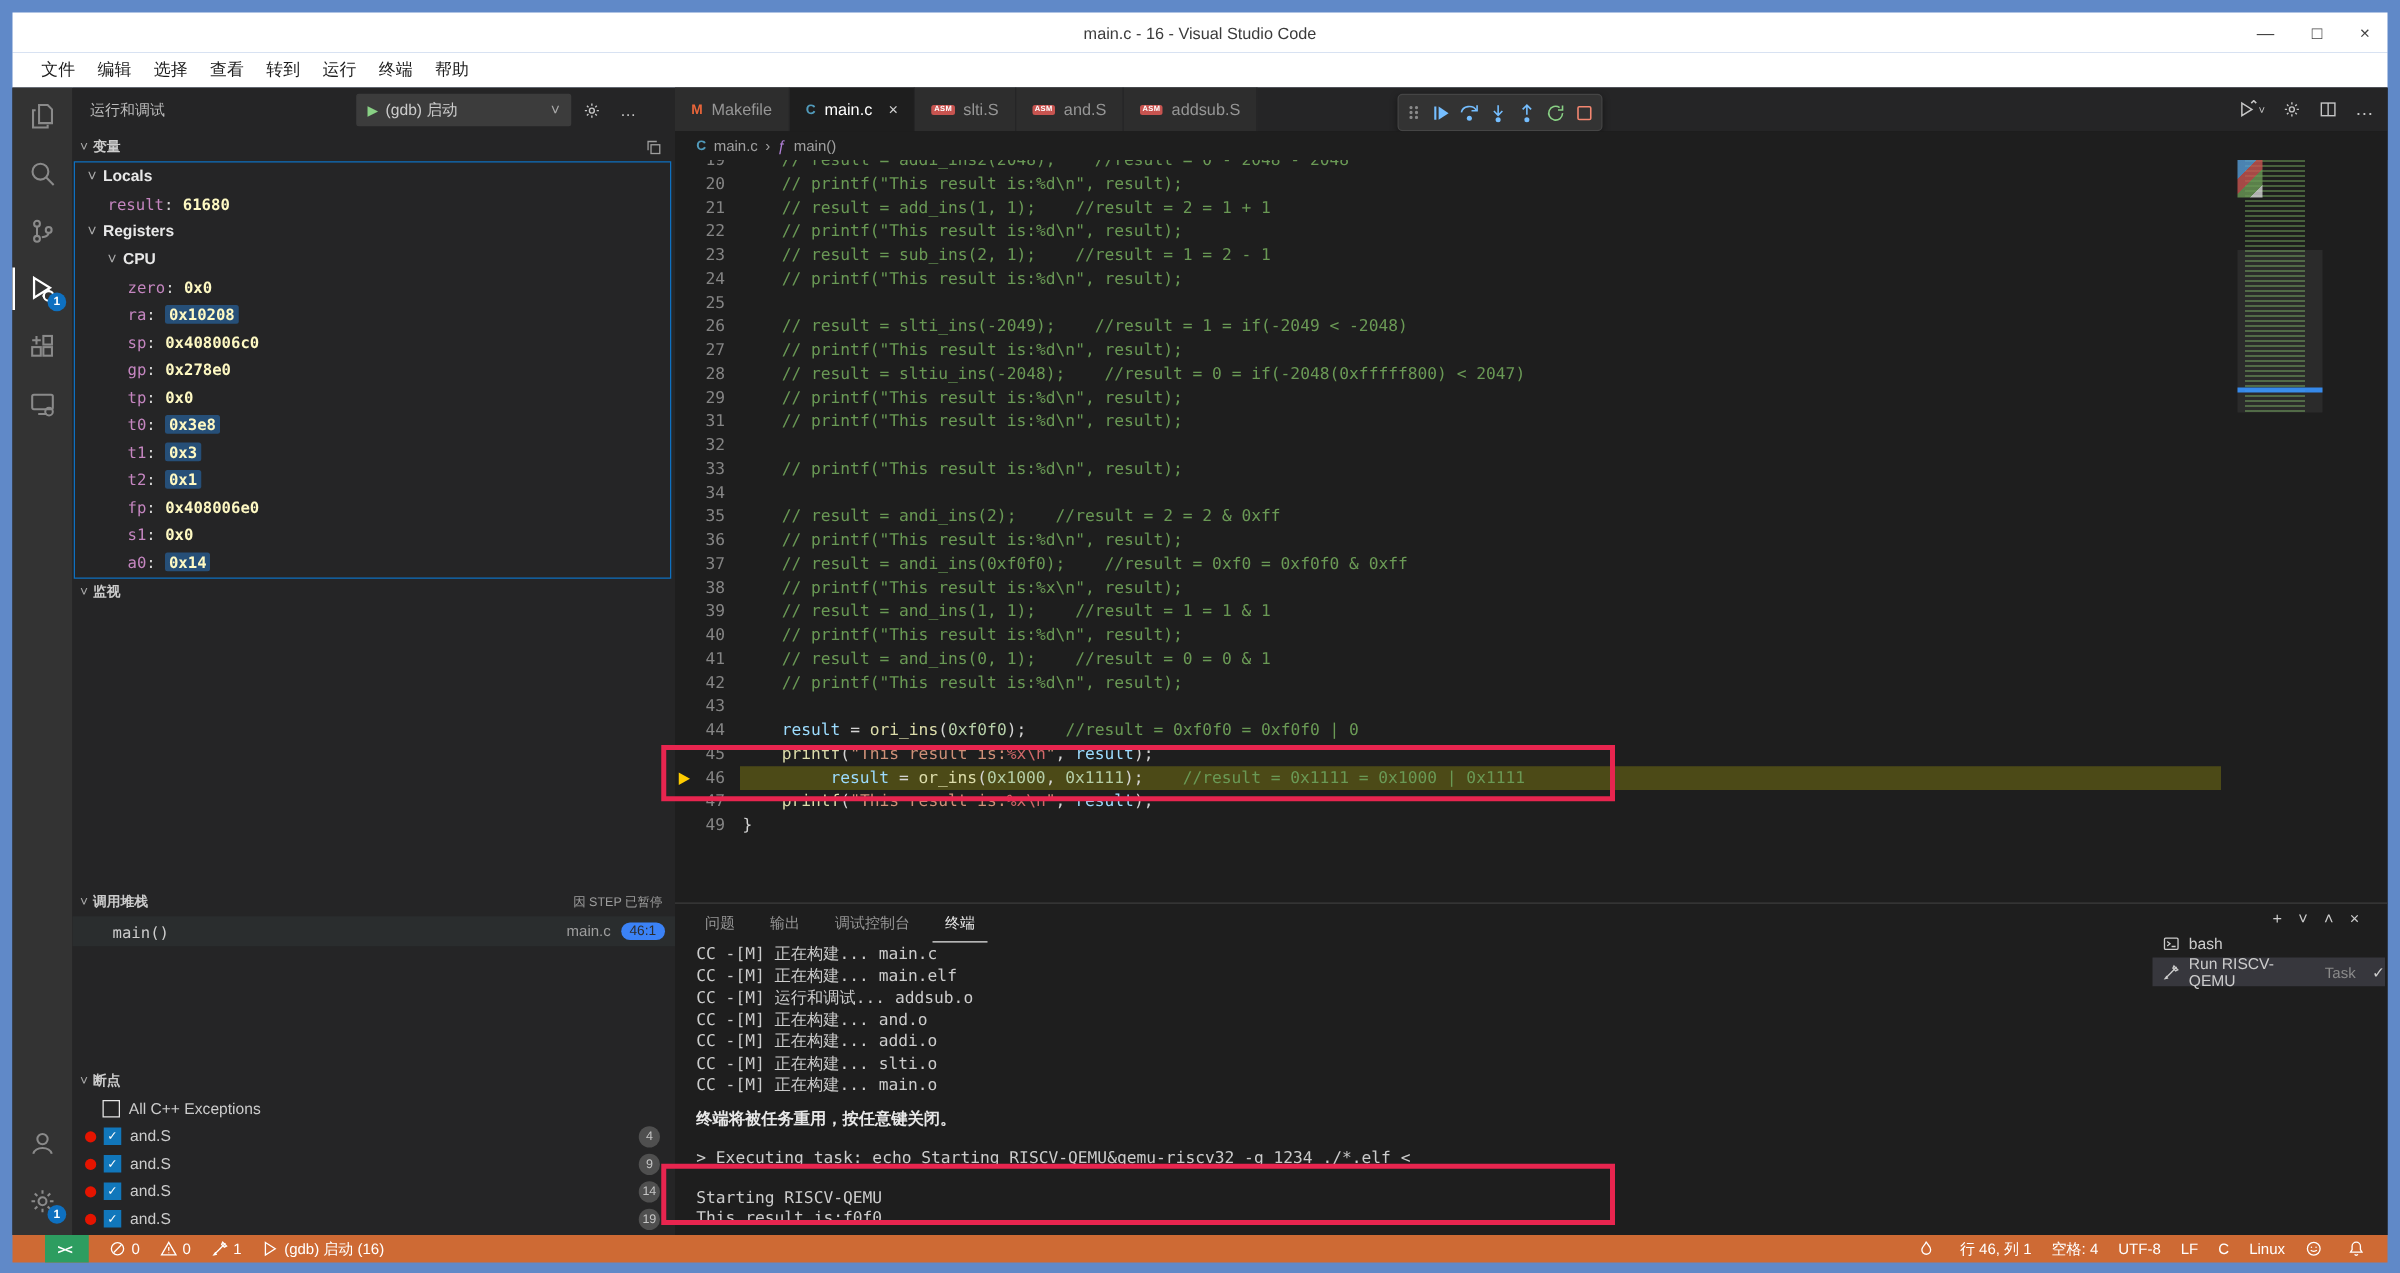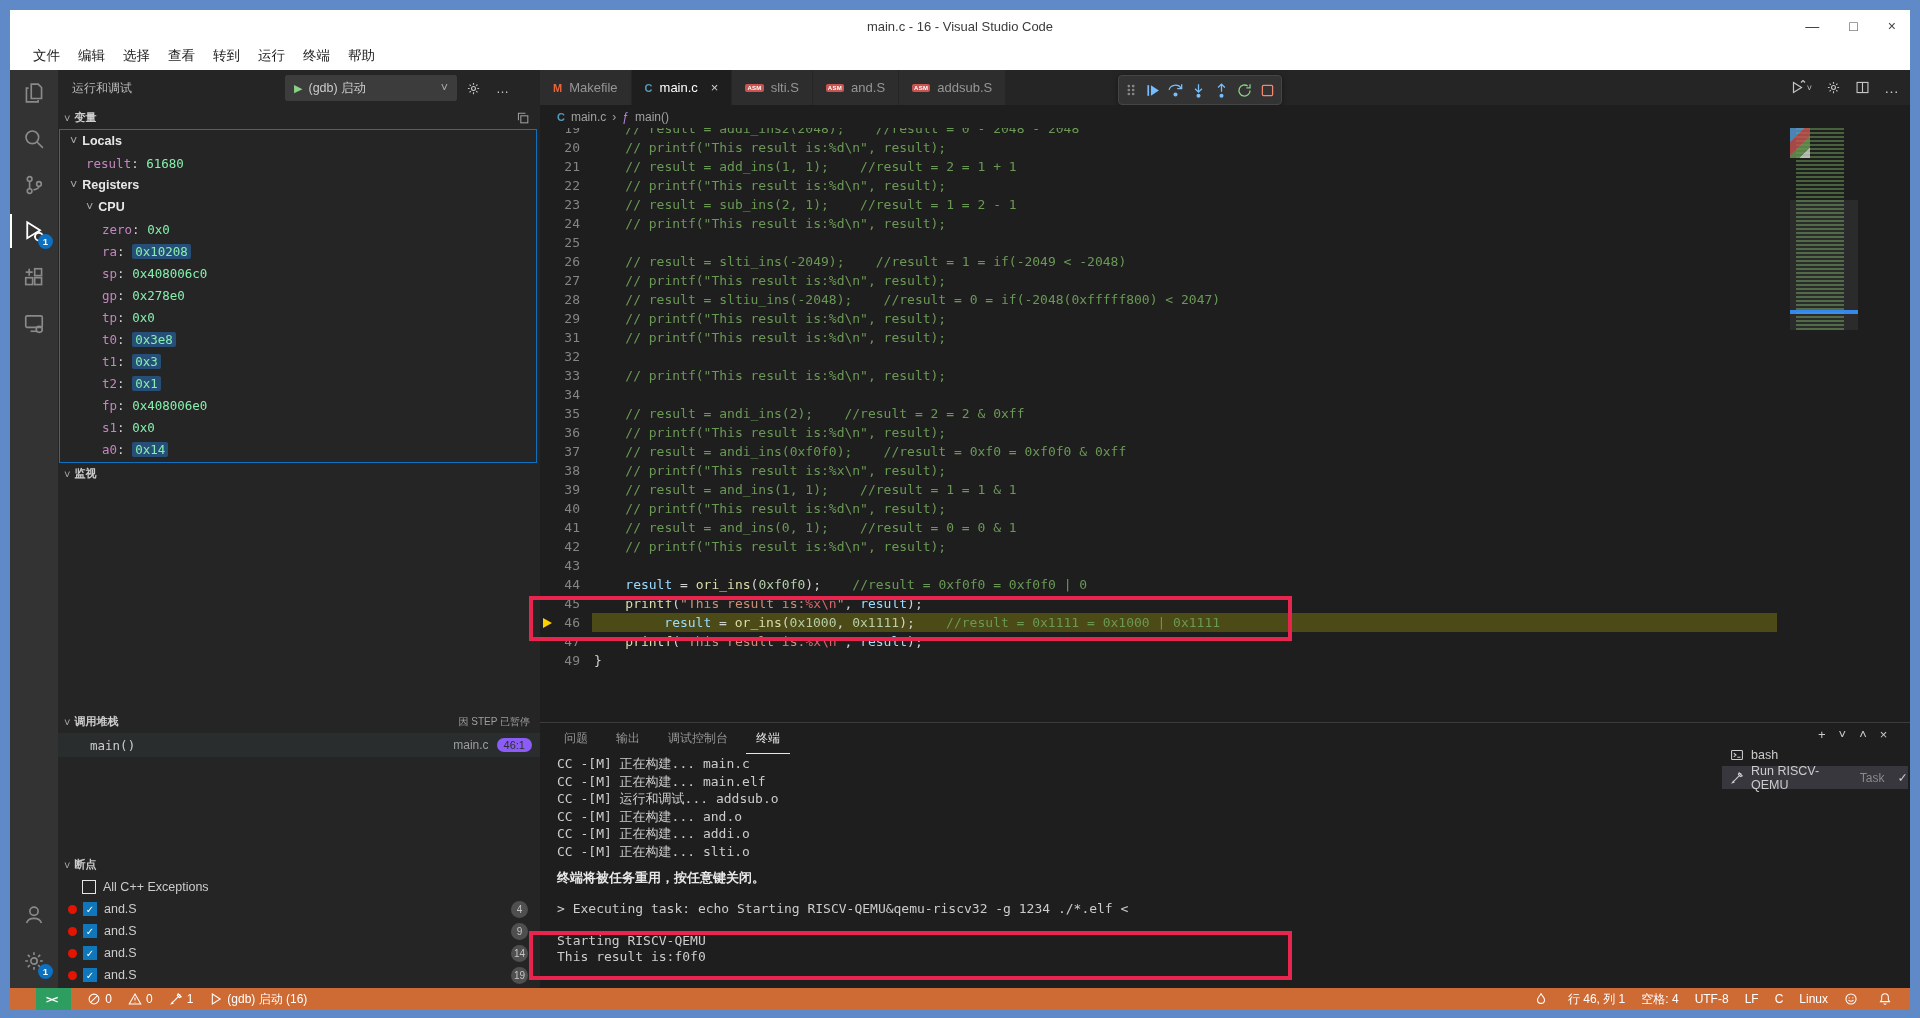--- a/index.html
+++ b/index.html
@@ -28,25 +28,25 @@
   .debug-select .chev{margin-left:auto;color:#aaa;}
   .sb-toolbar .ic{color:#c5c5c5;}
   .sec-head{position:absolute;left:0;width:100%;height:23px;display:flex;align-items:center;font-size:11px;font-weight:bold;color:#cccccc;}
   .sec-head .tw{margin:0 4px 0 6px;color:#aaa;font-weight:normal;font-size:11px;}
   .sec-head .right-note{margin-left:auto;margin-right:10px;font-weight:normal;font-size:10px;color:#9e9e9e;}
   .vars-box{position:absolute;left:1px;top:59px;width:478px;height:334px;border:1px solid #0e70c0;box-sizing:border-box;overflow:hidden;}
   .tree-row{height:22px;display:flex;align-items:center;font-family:"DejaVu Sans Mono",monospace;font-size:12.5px;white-space:pre;}
   .tree-row .tw{font-family:"Liberation Sans",sans-serif;color:#aaa;margin-right:5px;}
   .tree-row .glabel{font-family:"Liberation Sans",sans-serif;font-weight:bold;color:#e8e8e8;font-size:12.5px;}
   .vname{color:#c586c0;}
-  .vval{color:#86efac;}
+  .vval{color:#fef9c3;font-weight:bold;}
   .vval.hl{background:#264f78;border-radius:2px;padding:0 3px;}
   .cs-row{position:absolute;left:0;width:100%;height:24px;background:#2a2d2e;display:flex;align-items:center;font-family:"DejaVu Sans Mono",monospace;font-size:12.5px;color:#cccccc;}
   .cs-row .file{margin-left:auto;color:#9e9e9e;font-family:"Liberation Sans",sans-serif;font-size:12px;}
-  .pill{margin:0 8px 0 8px;background:#8b5cf6;color:#2d2d2d;border-radius:8px;font-size:11px;padding:1px 7px;font-family:"Liberation Sans",sans-serif;}
+  .pill{margin:0 8px 0 8px;background:#3b82f6;color:#2d2d2d;border-radius:8px;font-size:11px;padding:1px 7px;font-family:"Liberation Sans",sans-serif;}
   .bp-row{height:22px;display:flex;align-items:center;font-size:12.5px;color:#cccccc;}
   .dot{width:9px;height:9px;border-radius:50%;background:#e51400;margin:0 6px 0 10px;flex:0 0 auto;}
   .cb{width:14px;height:14px;box-sizing:border-box;border:1.5px solid #e6e6e6;background:transparent;margin-right:7px;flex:0 0 auto;display:flex;align-items:center;justify-content:center;}
   .cb.checked{background:#1177bb;border:none;color:#fff;font-size:10px;}
   .bp-badge{margin-left:auto;margin-right:12px;min-width:17px;height:17px;border-radius:9px;background:#4f4f4f;color:#c5c5c5;font-size:10px;display:flex;align-items:center;justify-content:center;}
   
   .editor{left:540px;top:70px;width:1370px;height:652px;background:#1e1e1e;overflow:hidden;}
   .tabsrow{position:absolute;left:0;top:0;width:100%;height:35px;background:#252526;display:flex;}
   .tab{height:35px;display:flex;align-items:center;gap:7px;padding:0 13px;background:#2d2d2d;color:#969696;font-size:13px;border-right:1px solid #252526;}
   .tab.active{background:#1e1e1e;color:#ffffff;}
@@ -458,20 +458,21 @@
     <span>×</span>
   </div>
   <div class="term">
     <div id="term-build">
         <div class="term-line">CC -[M] 正在构建... main.c</div>
         <div class="term-line">CC -[M] 正在构建... main.elf</div>
         <div class="term-line">CC -[M] 运行和调试... addsub.o</div>
         <div class="term-line">CC -[M] 正在构建... and.o</div>
         <div class="term-line">CC -[M] 正在构建... addi.o</div>
         <div class="term-line">CC -[M] 正在构建... slti.o</div>
+        <div class="term-line">CC -[M] 正在构建... main.o</div>
       </div>
     <div class="term-notice">终端将被任务重用，按任意键关闭。</div>
     <div class="term-task">&gt; Executing task: echo Starting RISCV-QEMU&amp;qemu-riscv32 -g 1234 ./*.elf &lt;</div>
     <div class="term-boxed">
       <div class="term-line">Starting RISCV-QEMU</div>
       <div class="term-line">This result is:f0f0</div>
     </div>
   </div>
   <div class="term-list" id="term-list">
       <div class="term-row">

